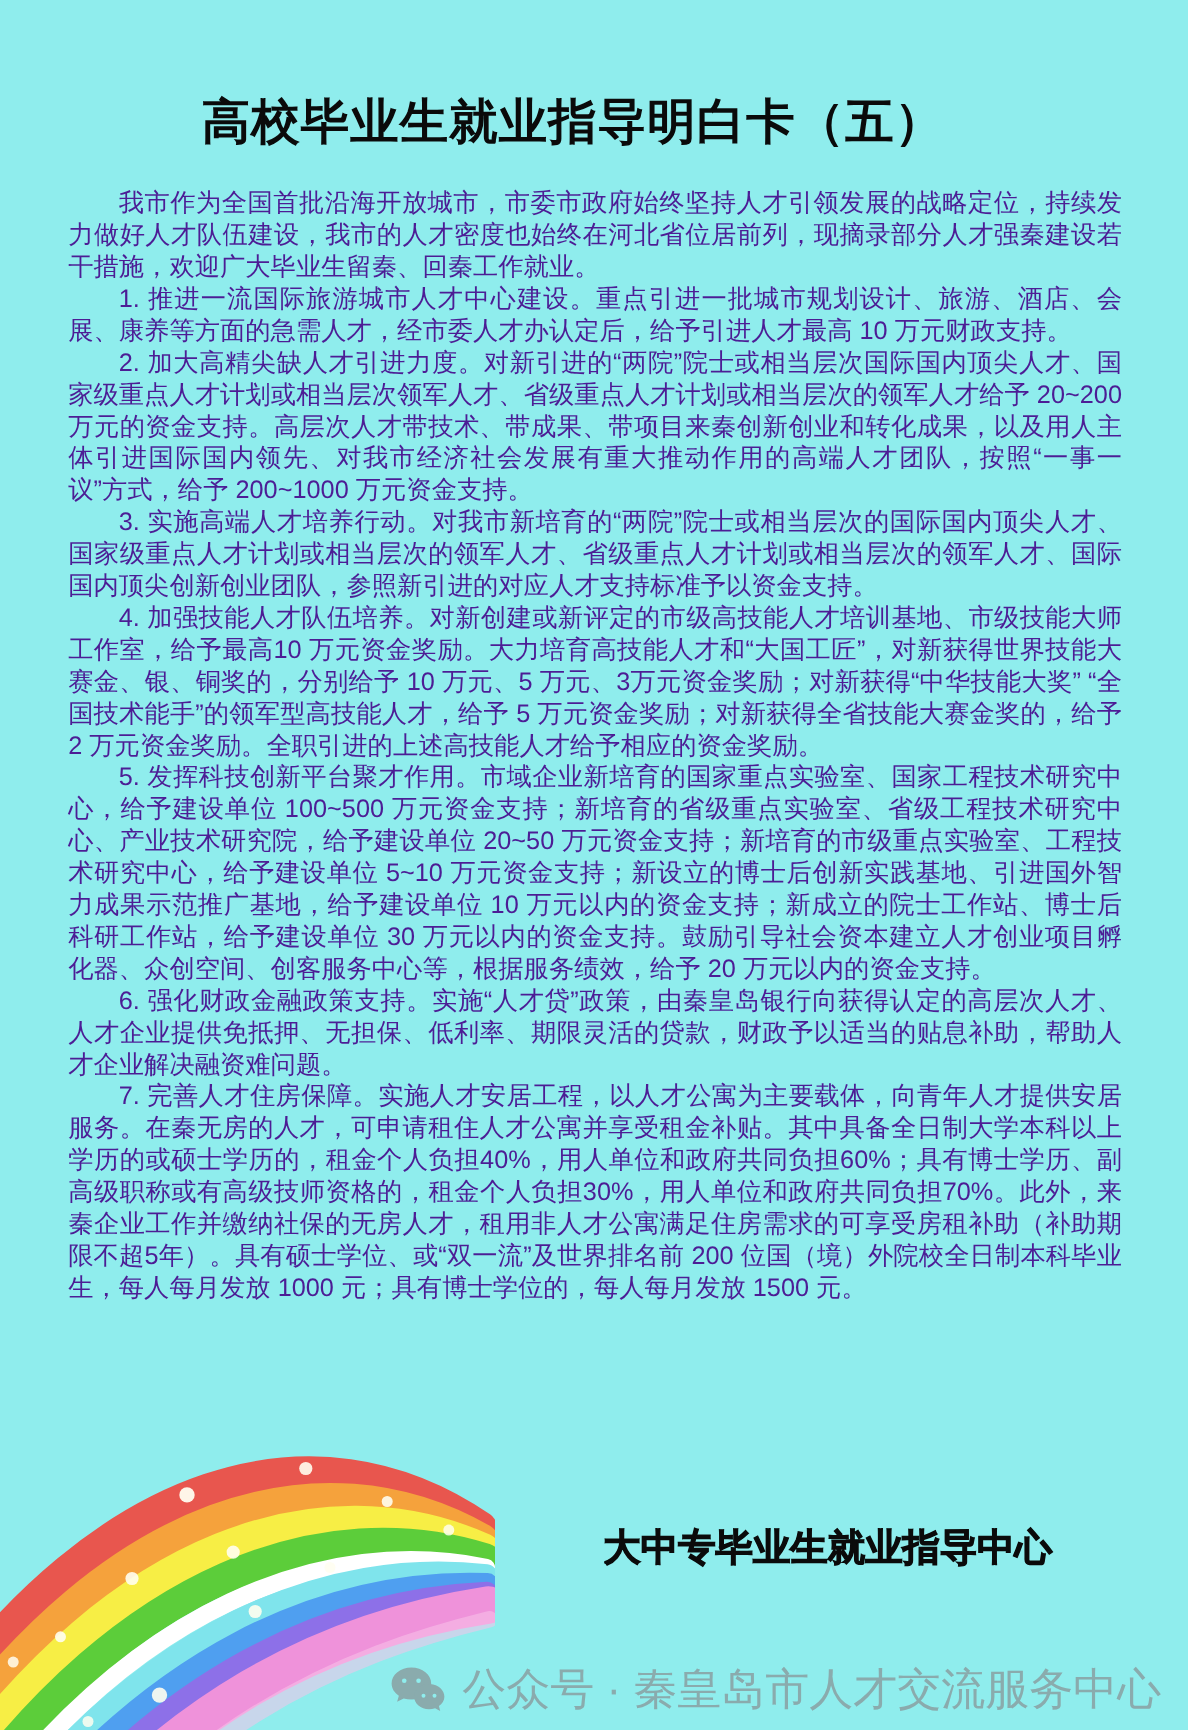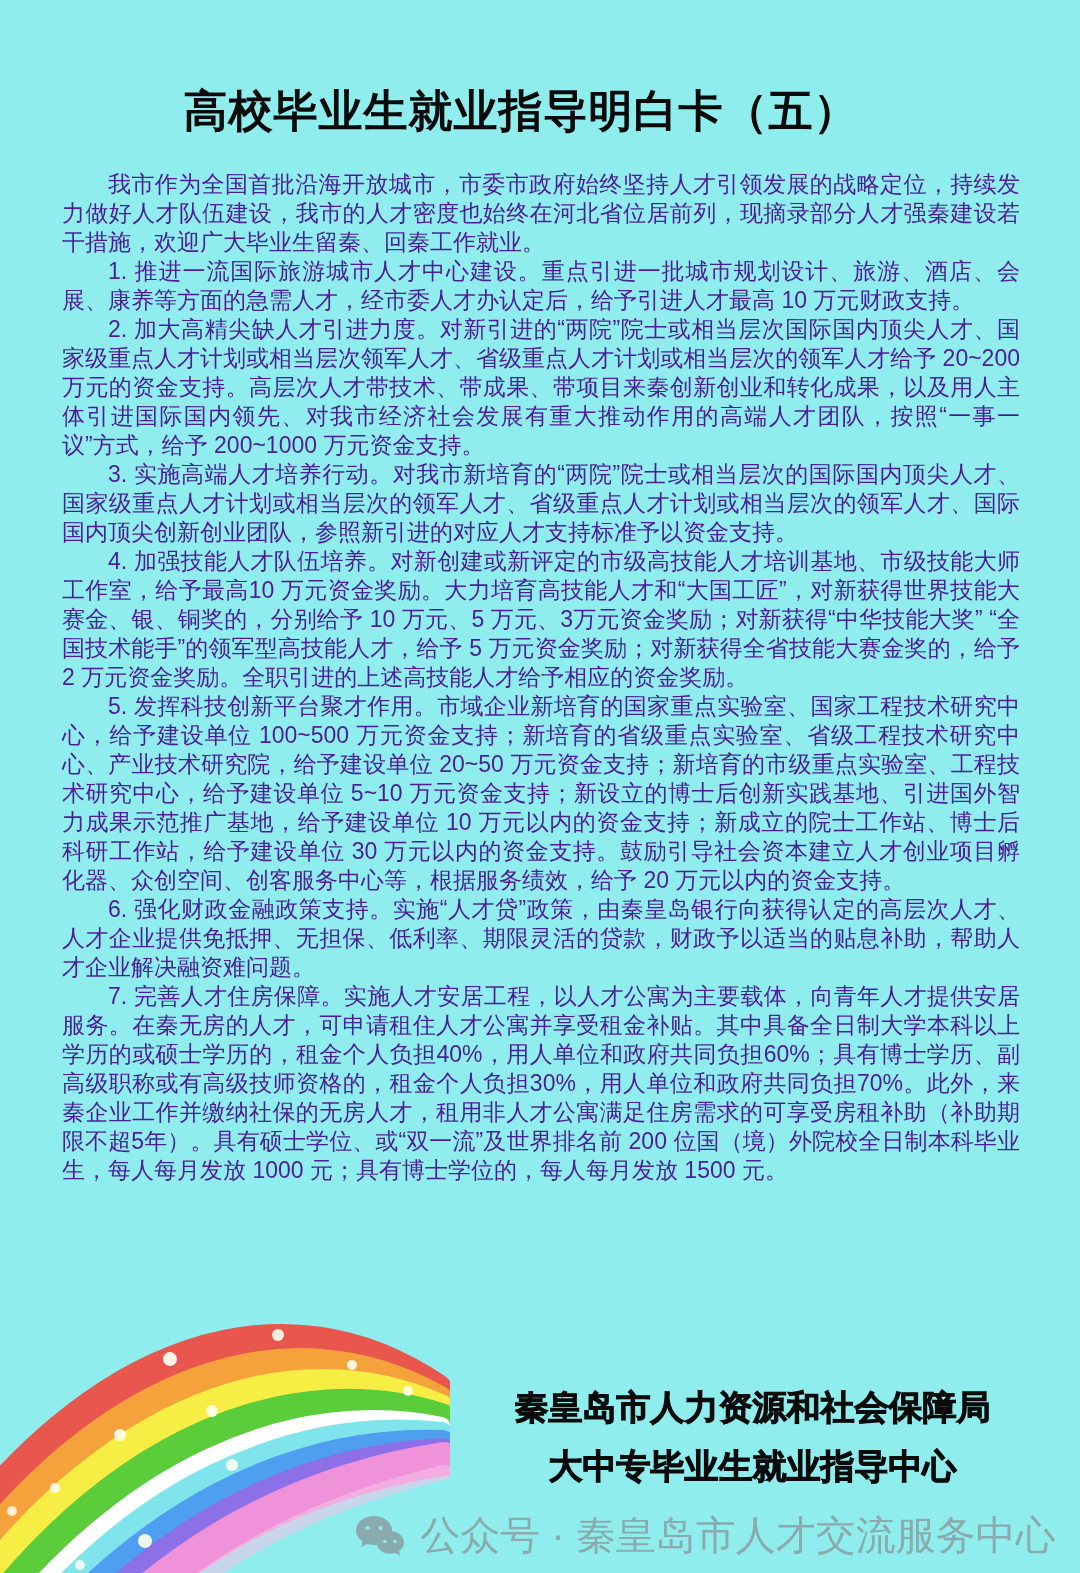--- a/index.html
+++ b/index.html
@@ -87,21 +87,20 @@
         <circle cx="12" cy="238" r="5" opacity="0.85"></circle>
         <circle cx="232" cy="192" r="6" opacity="0.9"></circle>
         <circle cx="300" cy="152" r="5" opacity="0.85"></circle>
         <circle cx="145" cy="268" r="7" opacity="0.9"></circle>
         <circle cx="80" cy="292" r="5" opacity="0.85"></circle>
       </g>
     </svg>
   </div>
 
   <div class="footer-block">
-    <div>秦皇岛市人力资源和社会保障局</div>
     <div>大中专毕业生就业指导中心</div>
   </div>
 
   <div class="watermark">
     <span class="wm-icon">
       <svg viewBox="0 0 52 44" width="52" height="44" xmlns="http://www.w3.org/2000/svg">
         <g fill="#8aa6a8">
           <path d="M20 2 C10 2, 2 8.5, 2 16.5 C2 21 4.6 25 8.6 27.5 L7 33 L13 30 C15.2 30.7 17.5 31 20 31 C30 31 38 24.5 38 16.5 C38 8.5 30 2 20 2 Z"></path>
           <path d="M37 17 C44.5 17.5, 50 22.5, 50 28.5 C50 32 48 35 45 37 L46.2 41.5 L41.5 39 C39.8 39.5 38 39.8 36 39.8 C28.5 39.8 22.5 34.8 22.5 28.5 C22.5 23 27 18.5 33 17.4 Z"></path>
         </g>

